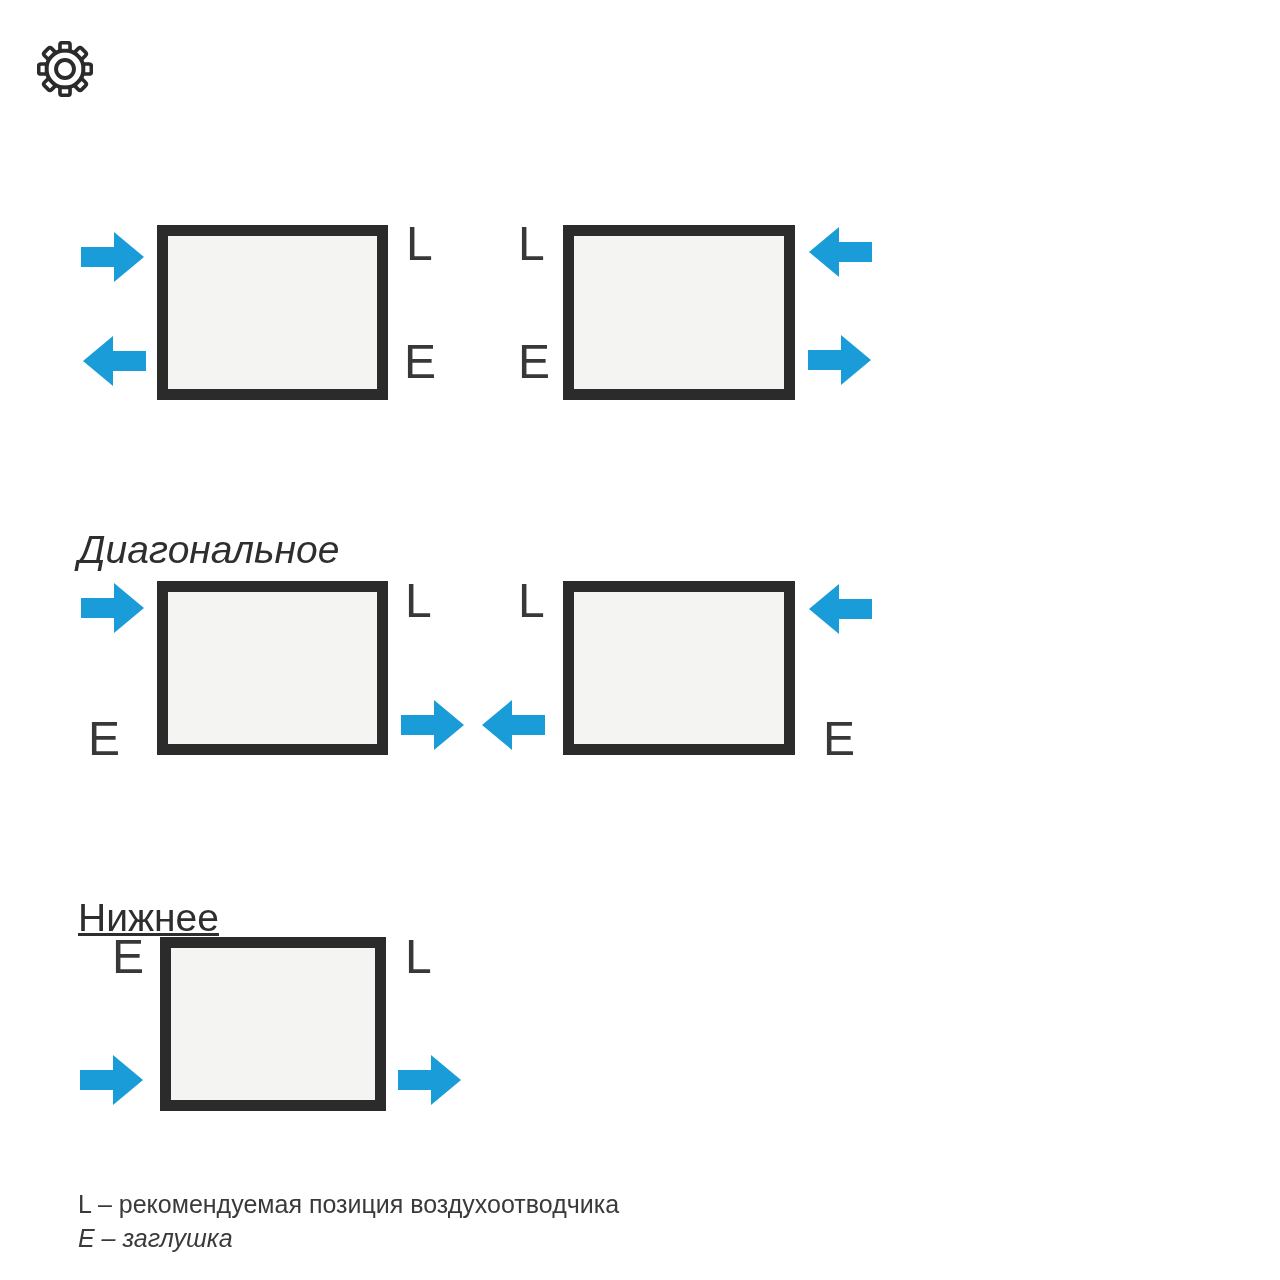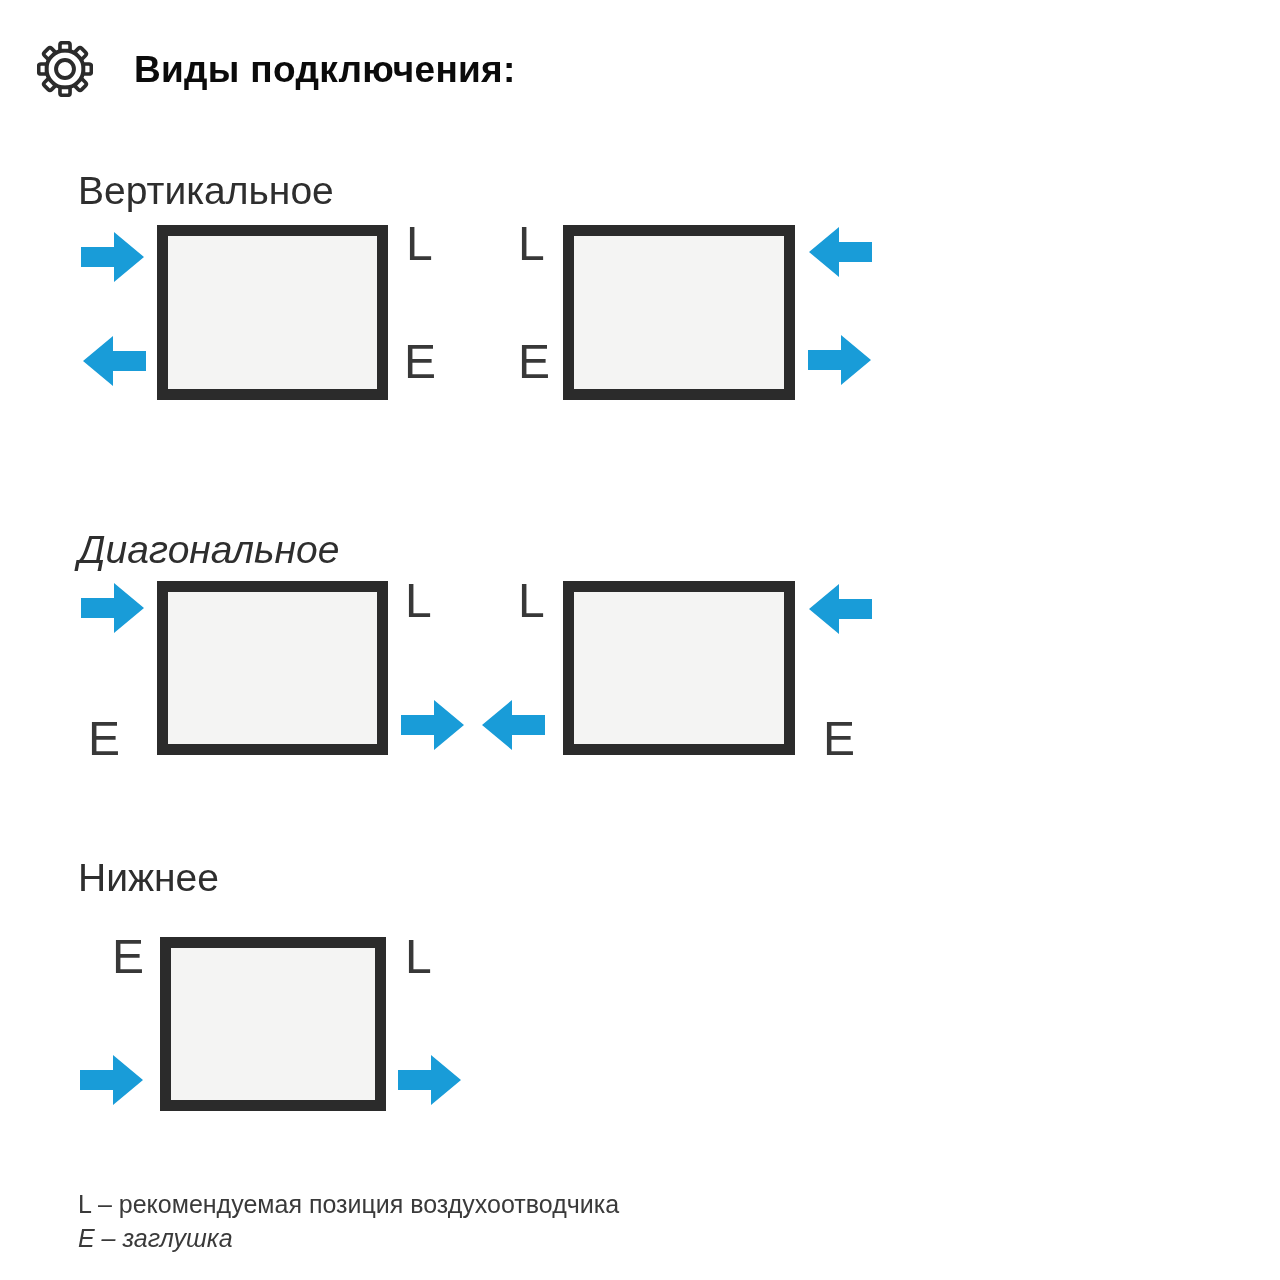--- a/index.html
+++ b/index.html
@@ -60,24 +60,22 @@
           <path d="M-9,-33 L-9,-43 Q-9,-47 -5,-47 L5,-47 Q9,-47 9,-43 L9,-33 Z" transform="rotate(135)"></path>
           <path d="M-9,-33 L-9,-43 Q-9,-47 -5,-47 L5,-47 Q9,-47 9,-43 L9,-33 Z" transform="rotate(180)"></path>
           <path d="M-9,-33 L-9,-43 Q-9,-47 -5,-47 L5,-47 Q9,-47 9,-43 L9,-33 Z" transform="rotate(225)"></path>
           <path d="M-9,-33 L-9,-43 Q-9,-47 -5,-47 L5,-47 Q9,-47 9,-43 L9,-33 Z" transform="rotate(270)"></path>
           <path d="M-9,-33 L-9,-43 Q-9,-47 -5,-47 L5,-47 Q9,-47 9,-43 L9,-33 Z" transform="rotate(315)"></path>
         </g>
         <circle r="16" fill="#ffffff" stroke="#2B2B2B" stroke-width="7"></circle>
       </g>
     </svg>
   </div>
-  <div class="page-title">Виды подключения:</div>
 
   <div class="layer">
-    <div class="section-title" style="top:171px;">Вертикальное</div>
 
     <div class="layer">
       <div class="box" style="left:157px;top:225px;width:231px;height:175px;"></div>
       <div class="arrow" style="left:81px;top:231px;">
         <svg viewBox="0 0 64 52">
             <polygon points="0,16 33,16 33,1 63,26 33,51 33,36 0,36" fill="currentColor"></polygon>
           </svg>
       </div>
       <div class="arrow left" style="left:82px;top:335px;">
         <svg viewBox="0 0 64 52">
@@ -135,21 +133,21 @@
       <div class="arrow left" style="left:808px;top:583px;">
         <svg viewBox="0 0 64 52">
             <polygon points="0,16 33,16 33,1 63,26 33,51 33,36 0,36" fill="currentColor"></polygon>
           </svg>
       </div>
       <div class="port" style="left:823px;top:715px;">E</div>
     </div>
   </div>
 
   <div class="layer">
-    <div class="section-title" style="top:858px;">Нижнее</div>
+    <div class="section-title" style="top:898px;text-decoration:underline;">Нижнее</div>
 
     <div class="layer">
       <div class="box" style="left:160px;top:937px;width:226px;height:174px;"></div>
       <div class="port" style="left:112px;top:933px;">E</div>
       <div class="port" style="left:405px;top:933px;">L</div>
       <div class="arrow" style="left:80px;top:1054px;">
         <svg viewBox="0 0 64 52">
             <polygon points="0,16 33,16 33,1 63,26 33,51 33,36 0,36" fill="currentColor"></polygon>
           </svg>
       </div>

